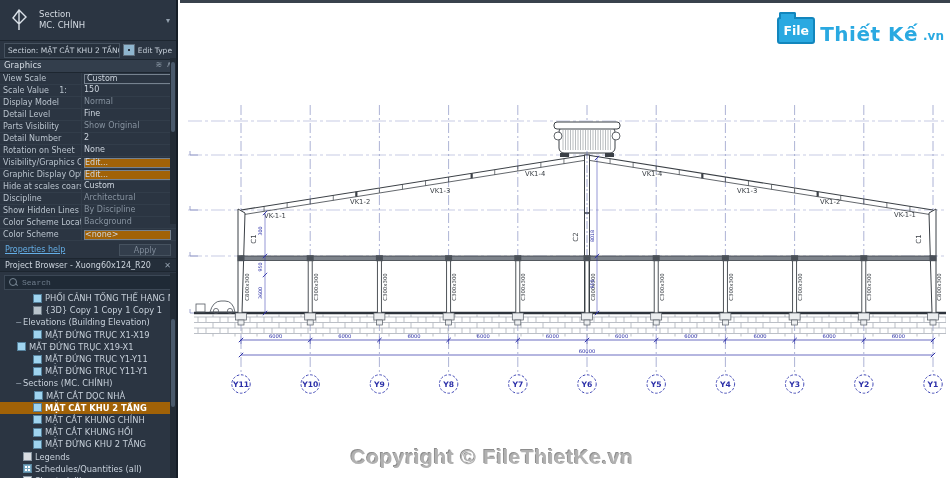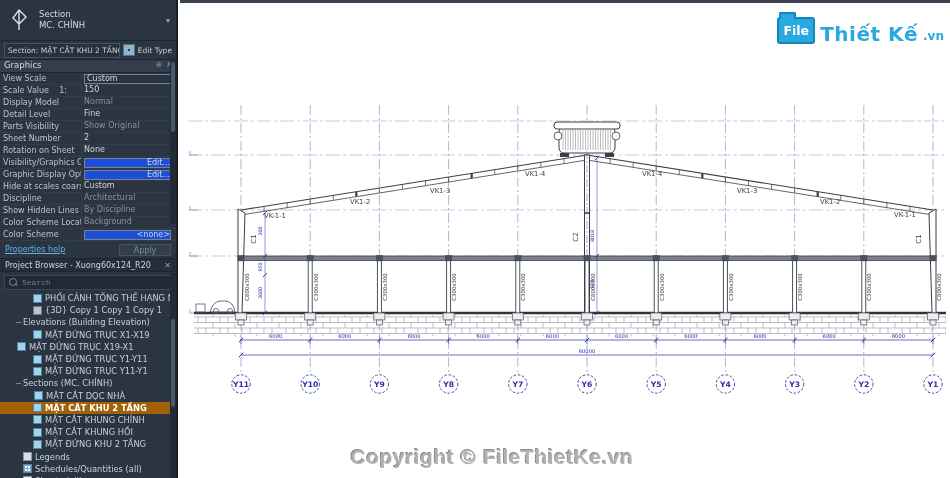--- a/index.html
+++ b/index.html
@@ -28,22 +28,22 @@
   .props-header{height:12px;background:#333e4c;display:flex;gap:4px;
                 padding:0 4px;font-size:8.5px;border-bottom:1px solid #1d2630;color:#d4dbe3;}
   .props-header .sp{flex:1;}
   .hdr-ico{color:#8b98a6;font-size:8px;}
   .prow{height:11px;display:flex;font-size:8px;border-bottom:1px solid #323d4a;}
   .plabel{width:78px;padding-left:3px;overflow:hidden;white-space:nowrap;line-height:11px;
           border-right:1px solid #323d4a;color:#b9c3cd;flex:0 0 auto;}
   .pval{flex:1;padding:0 2px;line-height:10px;overflow:hidden;white-space:nowrap;color:#cdd5de;}
   .pval.muted{color:#86929f;}
   .vbox{display:block;border:1px solid #76828f;height:8px;line-height:8px;padding:0 2px;margin-top:1px;}
-  .vbtn{display:block;border:1px solid #76828f;height:8px;line-height:8px;text-align:right;
-        margin:1px 3px 0 0;background:#1d4ed8;}
+  .vbtn{display:block;border:1px solid #76828f;height:8px;line-height:8px;text-align:left;
+        margin:1px 3px 0 0;background:#a16207;}
   .props-footer{height:17px;display:flex;align-items:center;justify-content:space-between;
                 padding:0 5px;font-size:8px;}
   .help-link{color:#64aee6;text-decoration:underline;cursor:pointer;}
   .apply-btn{width:52px;height:12px;background:#333e4c;border:1px solid #46525f;color:#7e8a98;
              font-size:8px;line-height:10px;font-family:inherit;}
   .browser-title{height:12px;background:#242e3a;display:flex;align-items:center;
                  justify-content:space-between;padding:0 5px;font-size:8px;
                  border-top:1px solid #1d2630;border-bottom:1px solid #1d2630;color:#ccd4dd;}
   .close-x{color:#93a0ae;font-size:8px;}
   .search-row{height:20px;display:flex;align-items:center;padding:0 4px;font-family:Liberation Mono, monospace;}
@@ -136,21 +136,21 @@
         </div>
         <div class="prow">
           <span class="plabel">Detail Level</span>
           <span class="pval">Fine</span>
         </div>
         <div class="prow">
           <span class="plabel">Parts Visibility</span>
           <span class="pval muted">Show Original</span>
         </div>
         <div class="prow">
-          <span class="plabel">Sheet Number</span>
+          <span class="plabel">Detail Number</span>
           <span class="pval">2</span>
         </div>
         <div class="prow">
           <span class="plabel">Rotation on Sheet</span>
           <span class="pval">None</span>
         </div>
         <div class="prow">
           <span class="plabel">Visibility/Graphics Ov...</span>
           <span class="pval">
             <span class="vbtn">Edit...</span>

